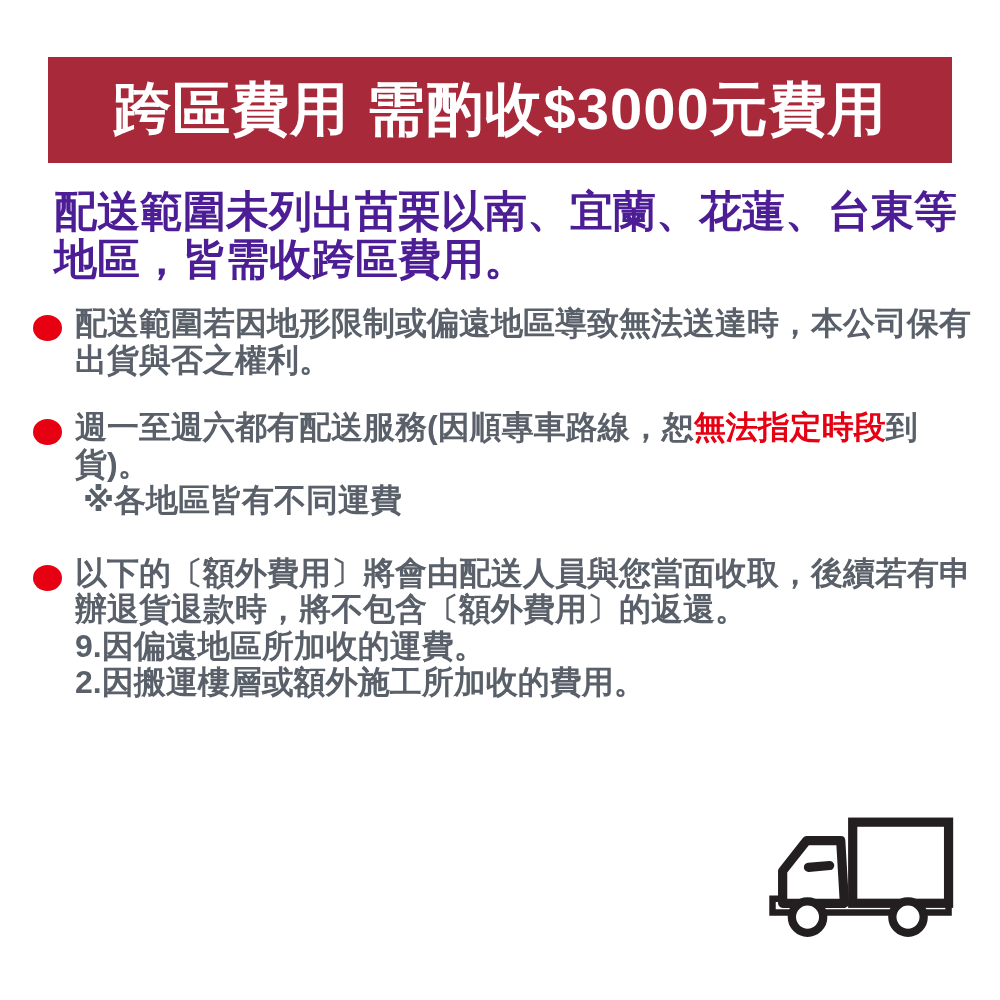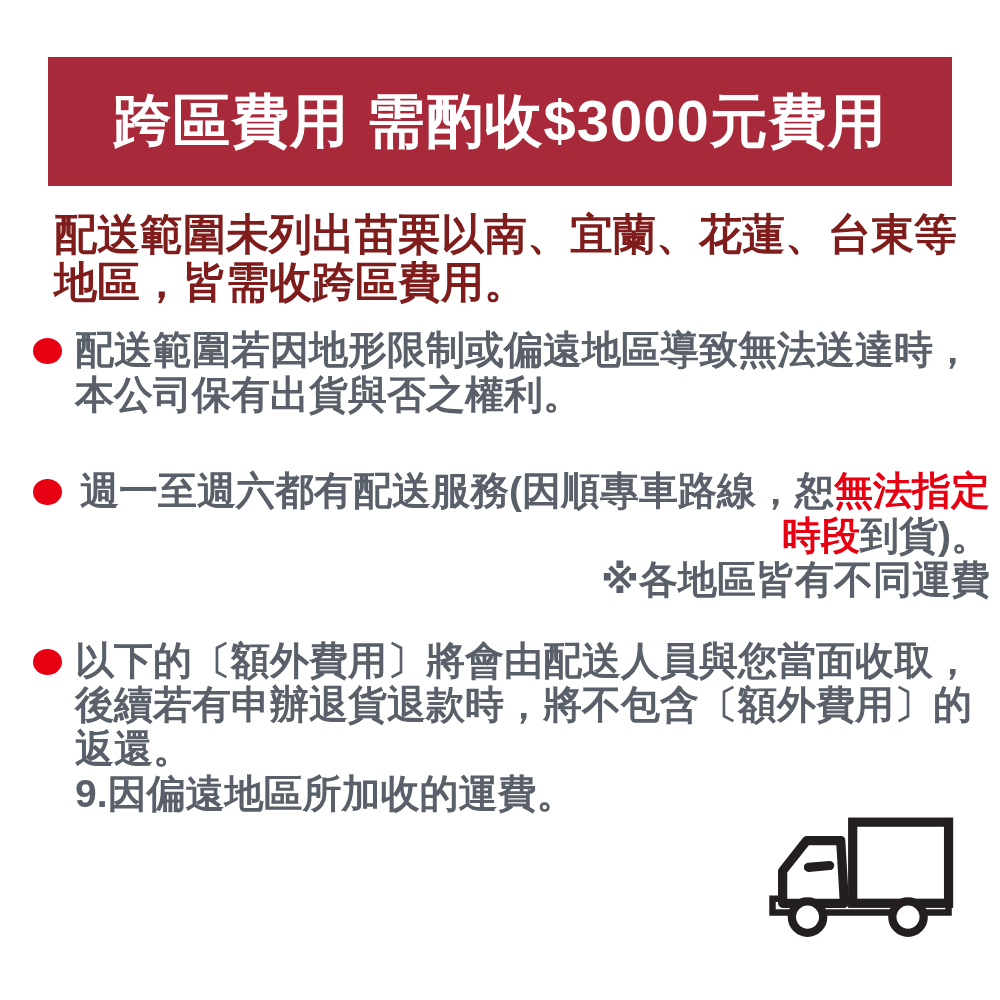--- a/index.html
+++ b/index.html
@@ -7,52 +7,52 @@
     position:relative;
     width:1000px;height:1000px;
     background:#ffffff;
     overflow:hidden;
     font-family:"Liberation Sans","DejaVu Sans",sans-serif;
     font-weight:bold;
     box-sizing:border-box;
   }
   .banner{
     margin:57px 48px 0 48px;
-    height:129px;
+    height:106px;
     background:#A8293A;
     color:#ffffff;
     display:flex;align-items:center;justify-content:center;
     font-size:58px;
     letter-spacing:1px;
     white-space:nowrap;
   }
   .intro{
     margin:24px 12px 0 54px;
-    color:#7f1d1d;
+    color:#4c1d95;
     font-size:43px;
     line-height:1.12;
   }
   .bullet-list{
     margin:22px 10px 0 33px;
     color:#596069;
-    font-size:39px;
+    font-size:32px;
     line-height:1.14;
   }
   .bullet-item{
     position:relative;
     padding-left:42px;
   }
   .dot{
     position:absolute;
     left:0;top:10px;
     width:29px;height:26px;
     border-radius:50%;
     background:#E60012;
   }
-  .gap-md{margin-top:52px;text-align:right;}
+  .gap-md{margin-top:31px;}
   .gap-lg{margin-top:36px;}
   .red-text{color:#E60012;}
   .note-line{padding-left:8px;}
   .sub-item{}
   .truck{
     position:absolute;
     right:33px;bottom:43px;
     width:212px;height:148px;
   }
   .truck svg{width:100%;height:100%;display:block;}
@@ -79,20 +79,21 @@
     <div class="bullet-item gap-md">
       <span class="dot"></span>
       <span>週一至週六都有配送服務(因順專車路線，恕</span><span class="red-text">無法指定時段</span><span>到貨)。</span>
       <div class="note-line">※各地區皆有不同運費</div>
     </div>
 
     <div class="bullet-item gap-lg">
       <span class="dot"></span>
       <span>以下的〔額外費用〕將會由配送人員與您當面收取，後續若有申辦退貨退款時，將不包含〔額外費用〕的返還。</span>
       <div class="sub-item">9.因偏遠地區所加收的運費。</div>
+      <div class="sub-item">2.因搬運樓層或額外施工所加收的費用。</div>
     </div>
 
   </div>
 
   <div class="truck">
     <svg viewBox="0 0 230 160" xmlns="http://www.w3.org/2000/svg" fill="none" stroke="#231F20">
       <rect x="106" y="14" width="104" height="88" stroke-width="10"></rect>
       <path d="M97 102 L30 102 L30 67 L56 34 L93 34 L97 102 Z" stroke-width="10" stroke-linejoin="round"></path>
       <path d="M58 63 L81 61" stroke-width="10" stroke-linecap="round"></path>
       <path d="M30 97 L19 97 L19 112 L210 112 L210 102" stroke-width="7"></path>

